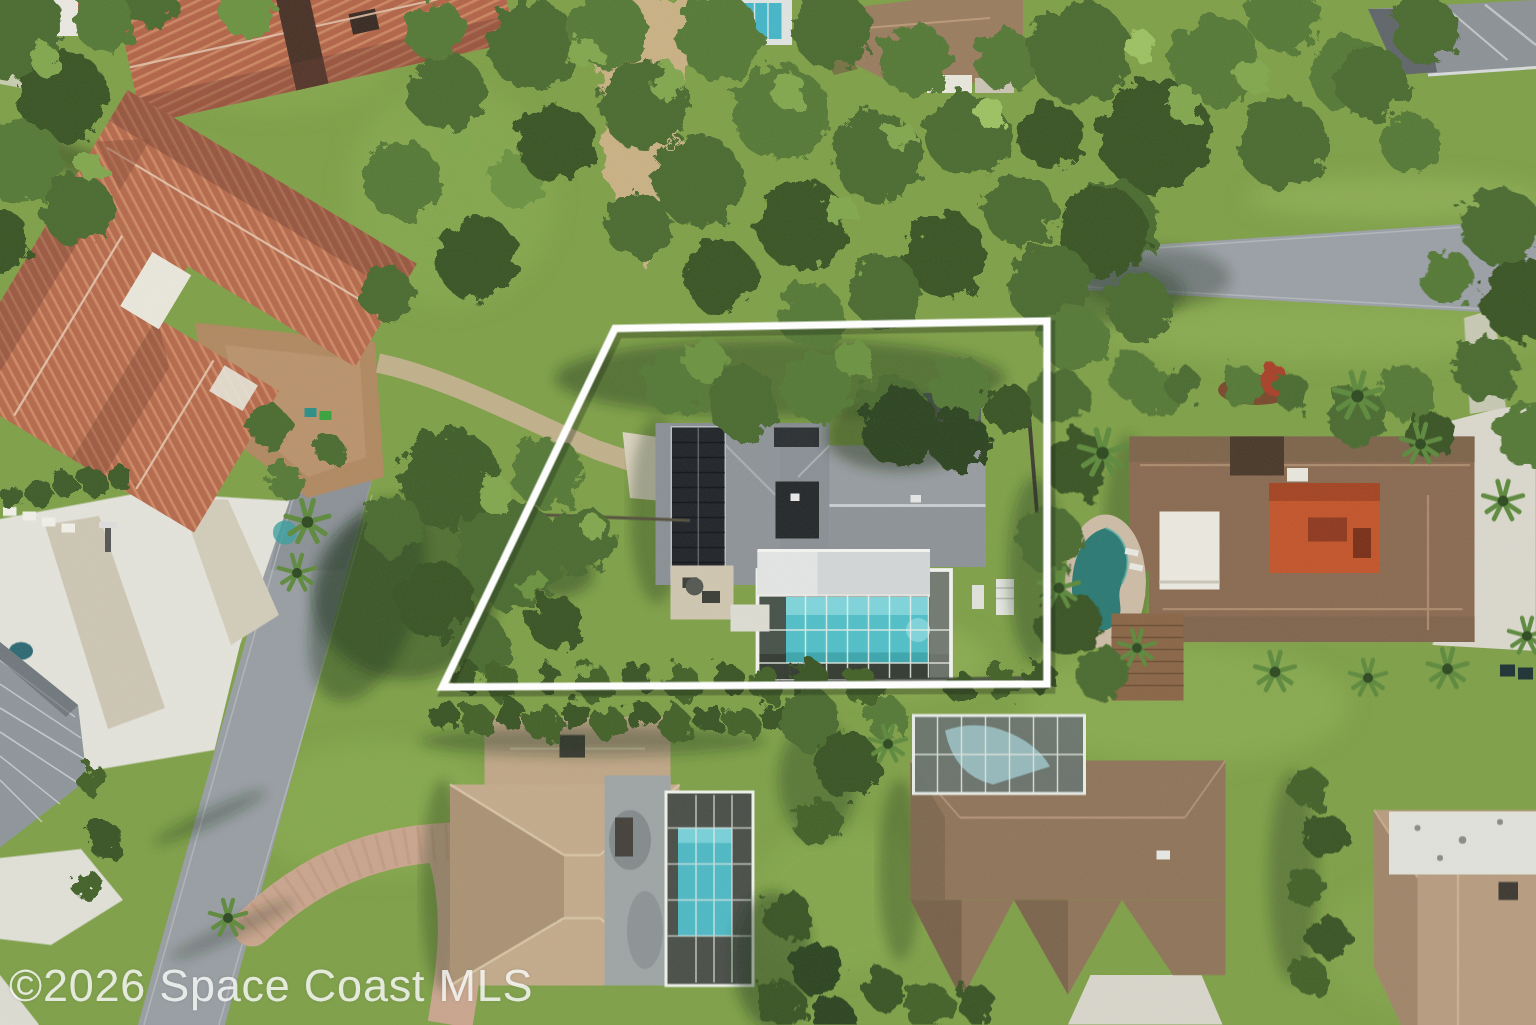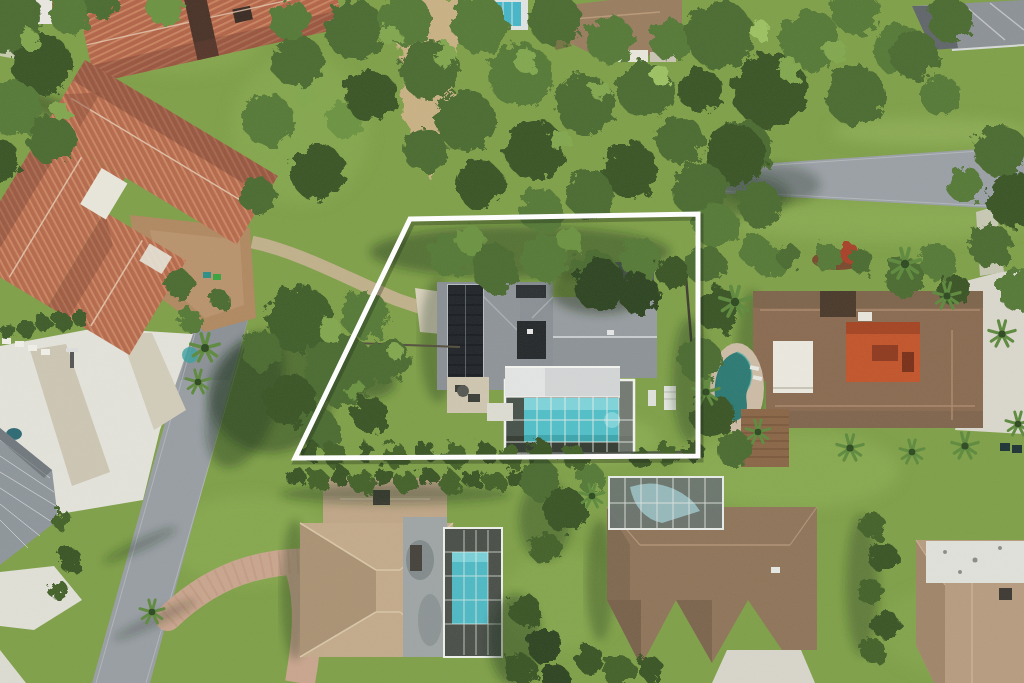--- a/index.html
+++ b/index.html
@@ -647,13 +647,14 @@
   </g>
 
   <g>
     <polygon points="412,222 700,217 700,459 297,461" fill="none" stroke="rgba(20,30,15,0.3)" stroke-width="7"></polygon>
     <polygon points="410,219 698,214 698,456 295,458" fill="none" stroke="#ffffff" stroke-width="5" stroke-linejoin="miter"></polygon>
   </g>
 
   <rect x="0" y="0" width="1024" height="683" filter="url(#grain)"></rect>
 </svg>
 
+<div class="watermark">©2026 Space Coast MLS</div>
 </div>
 
 </body></html>

